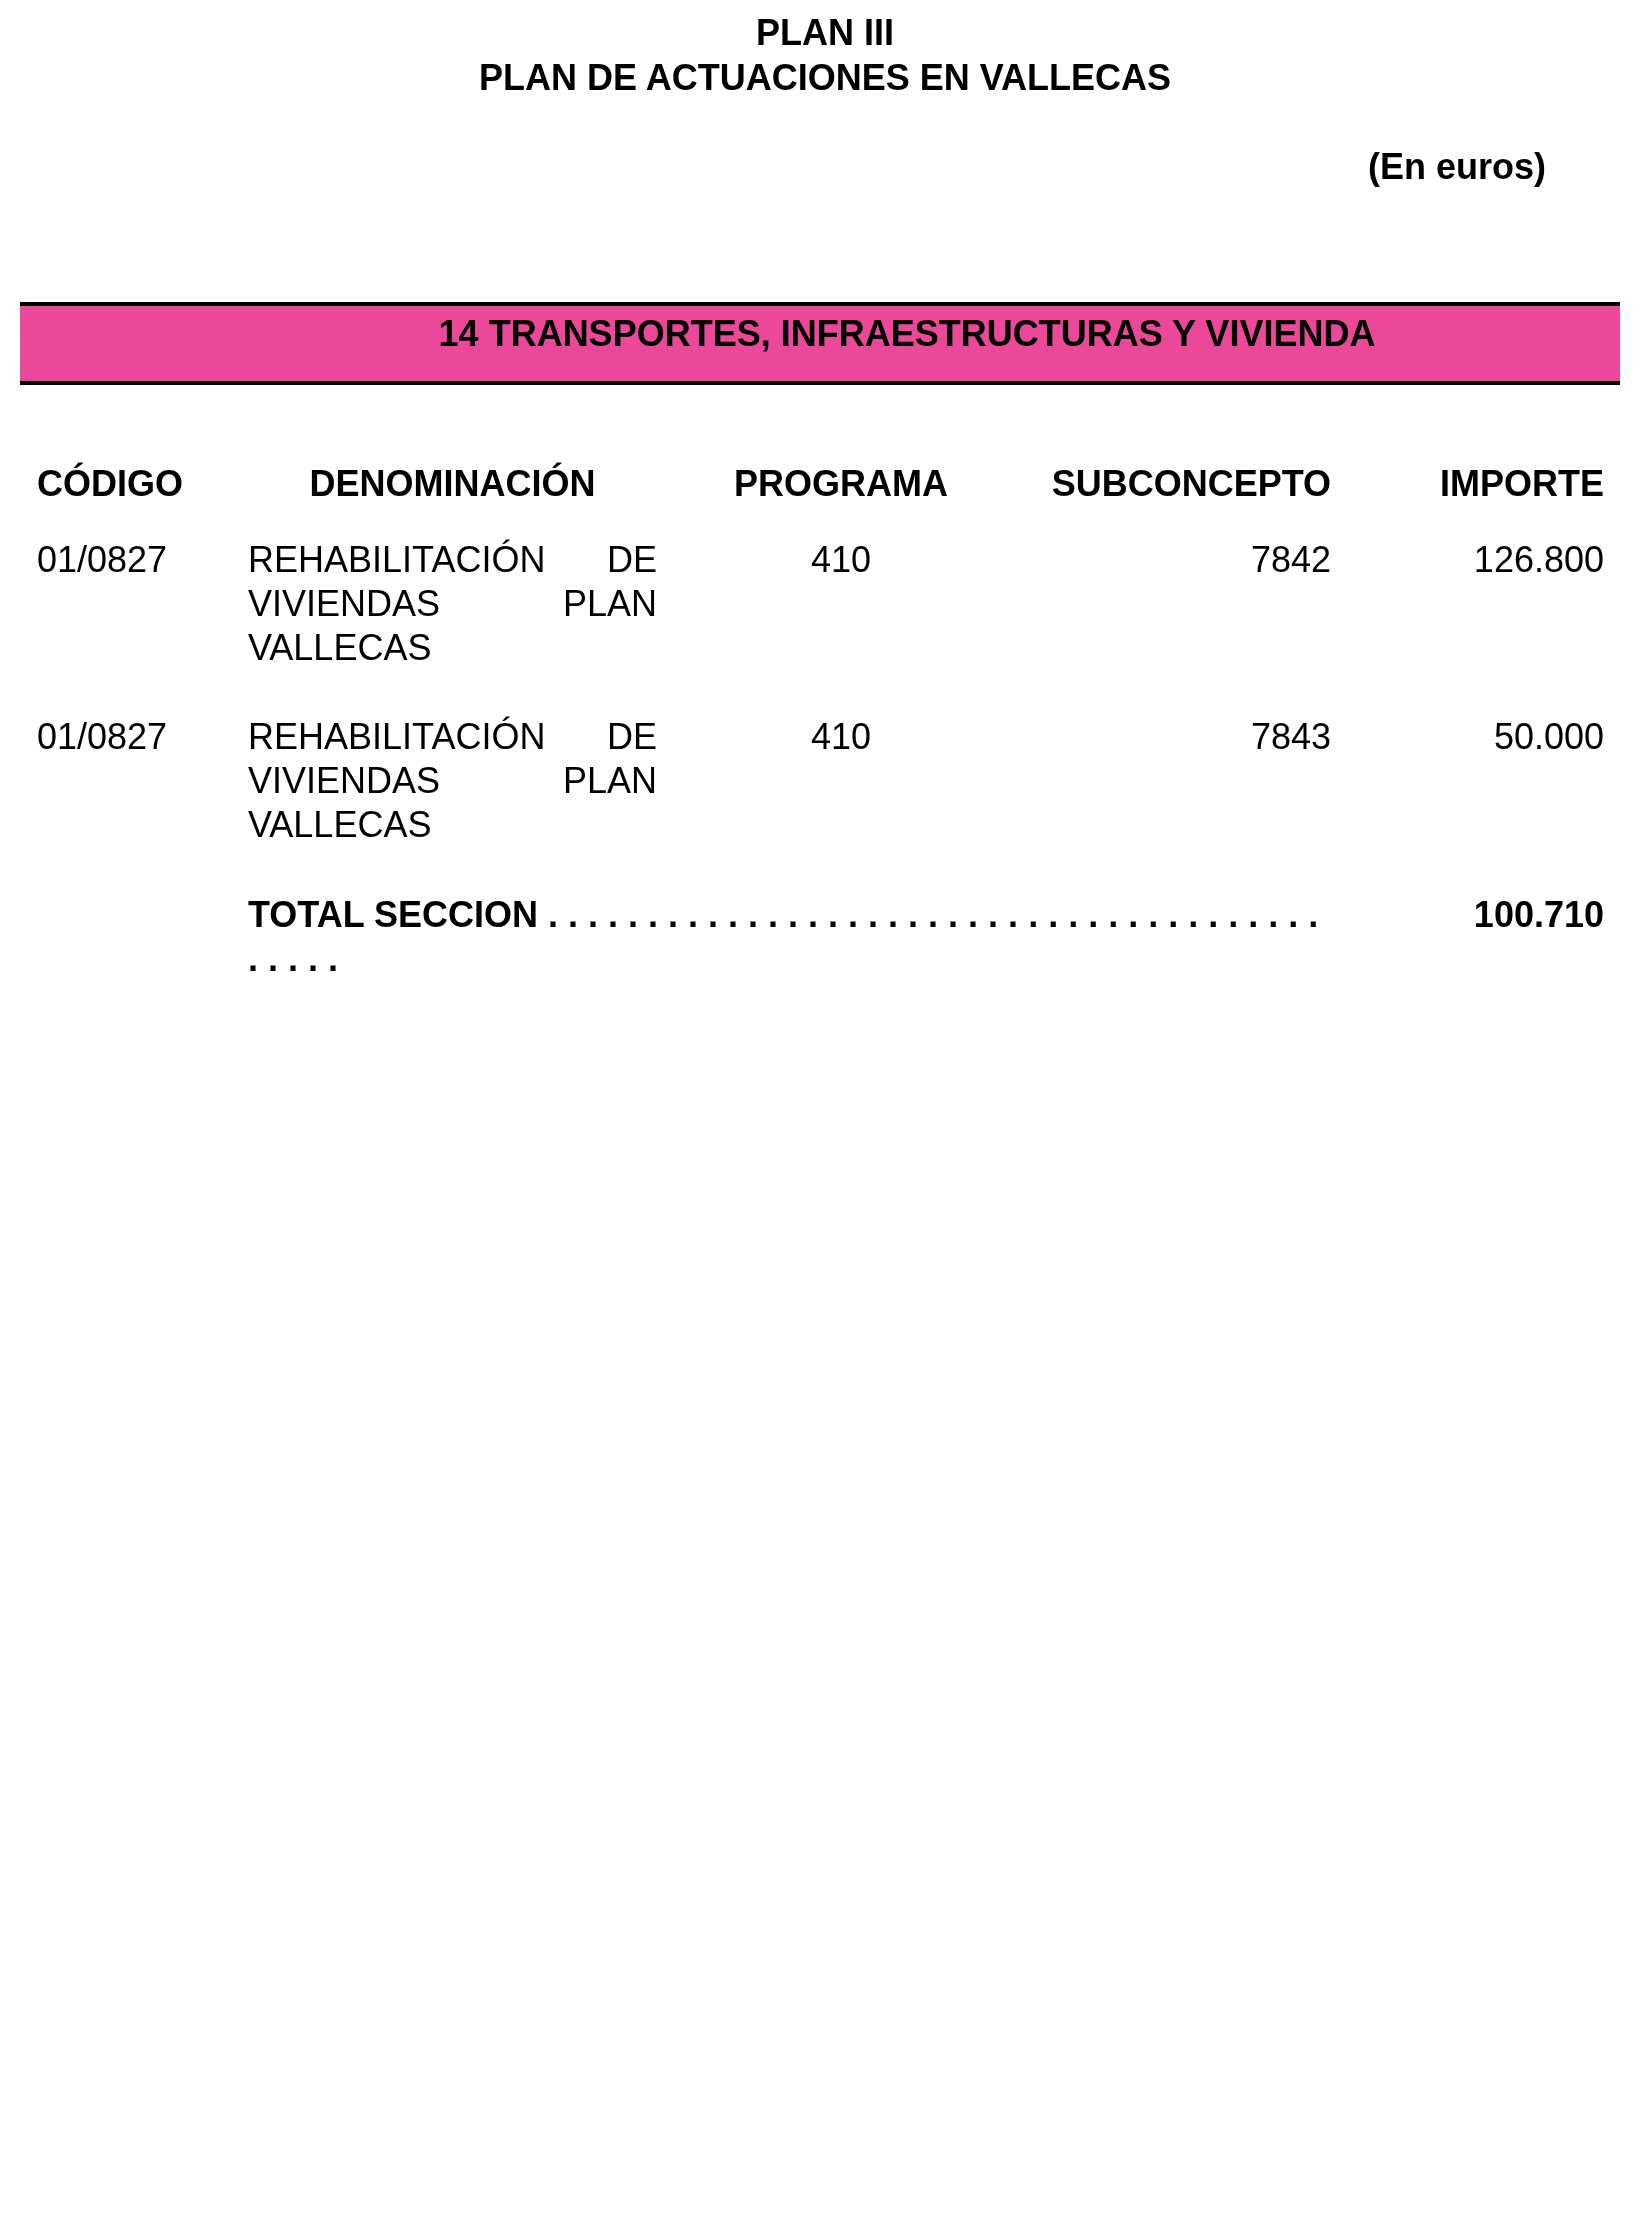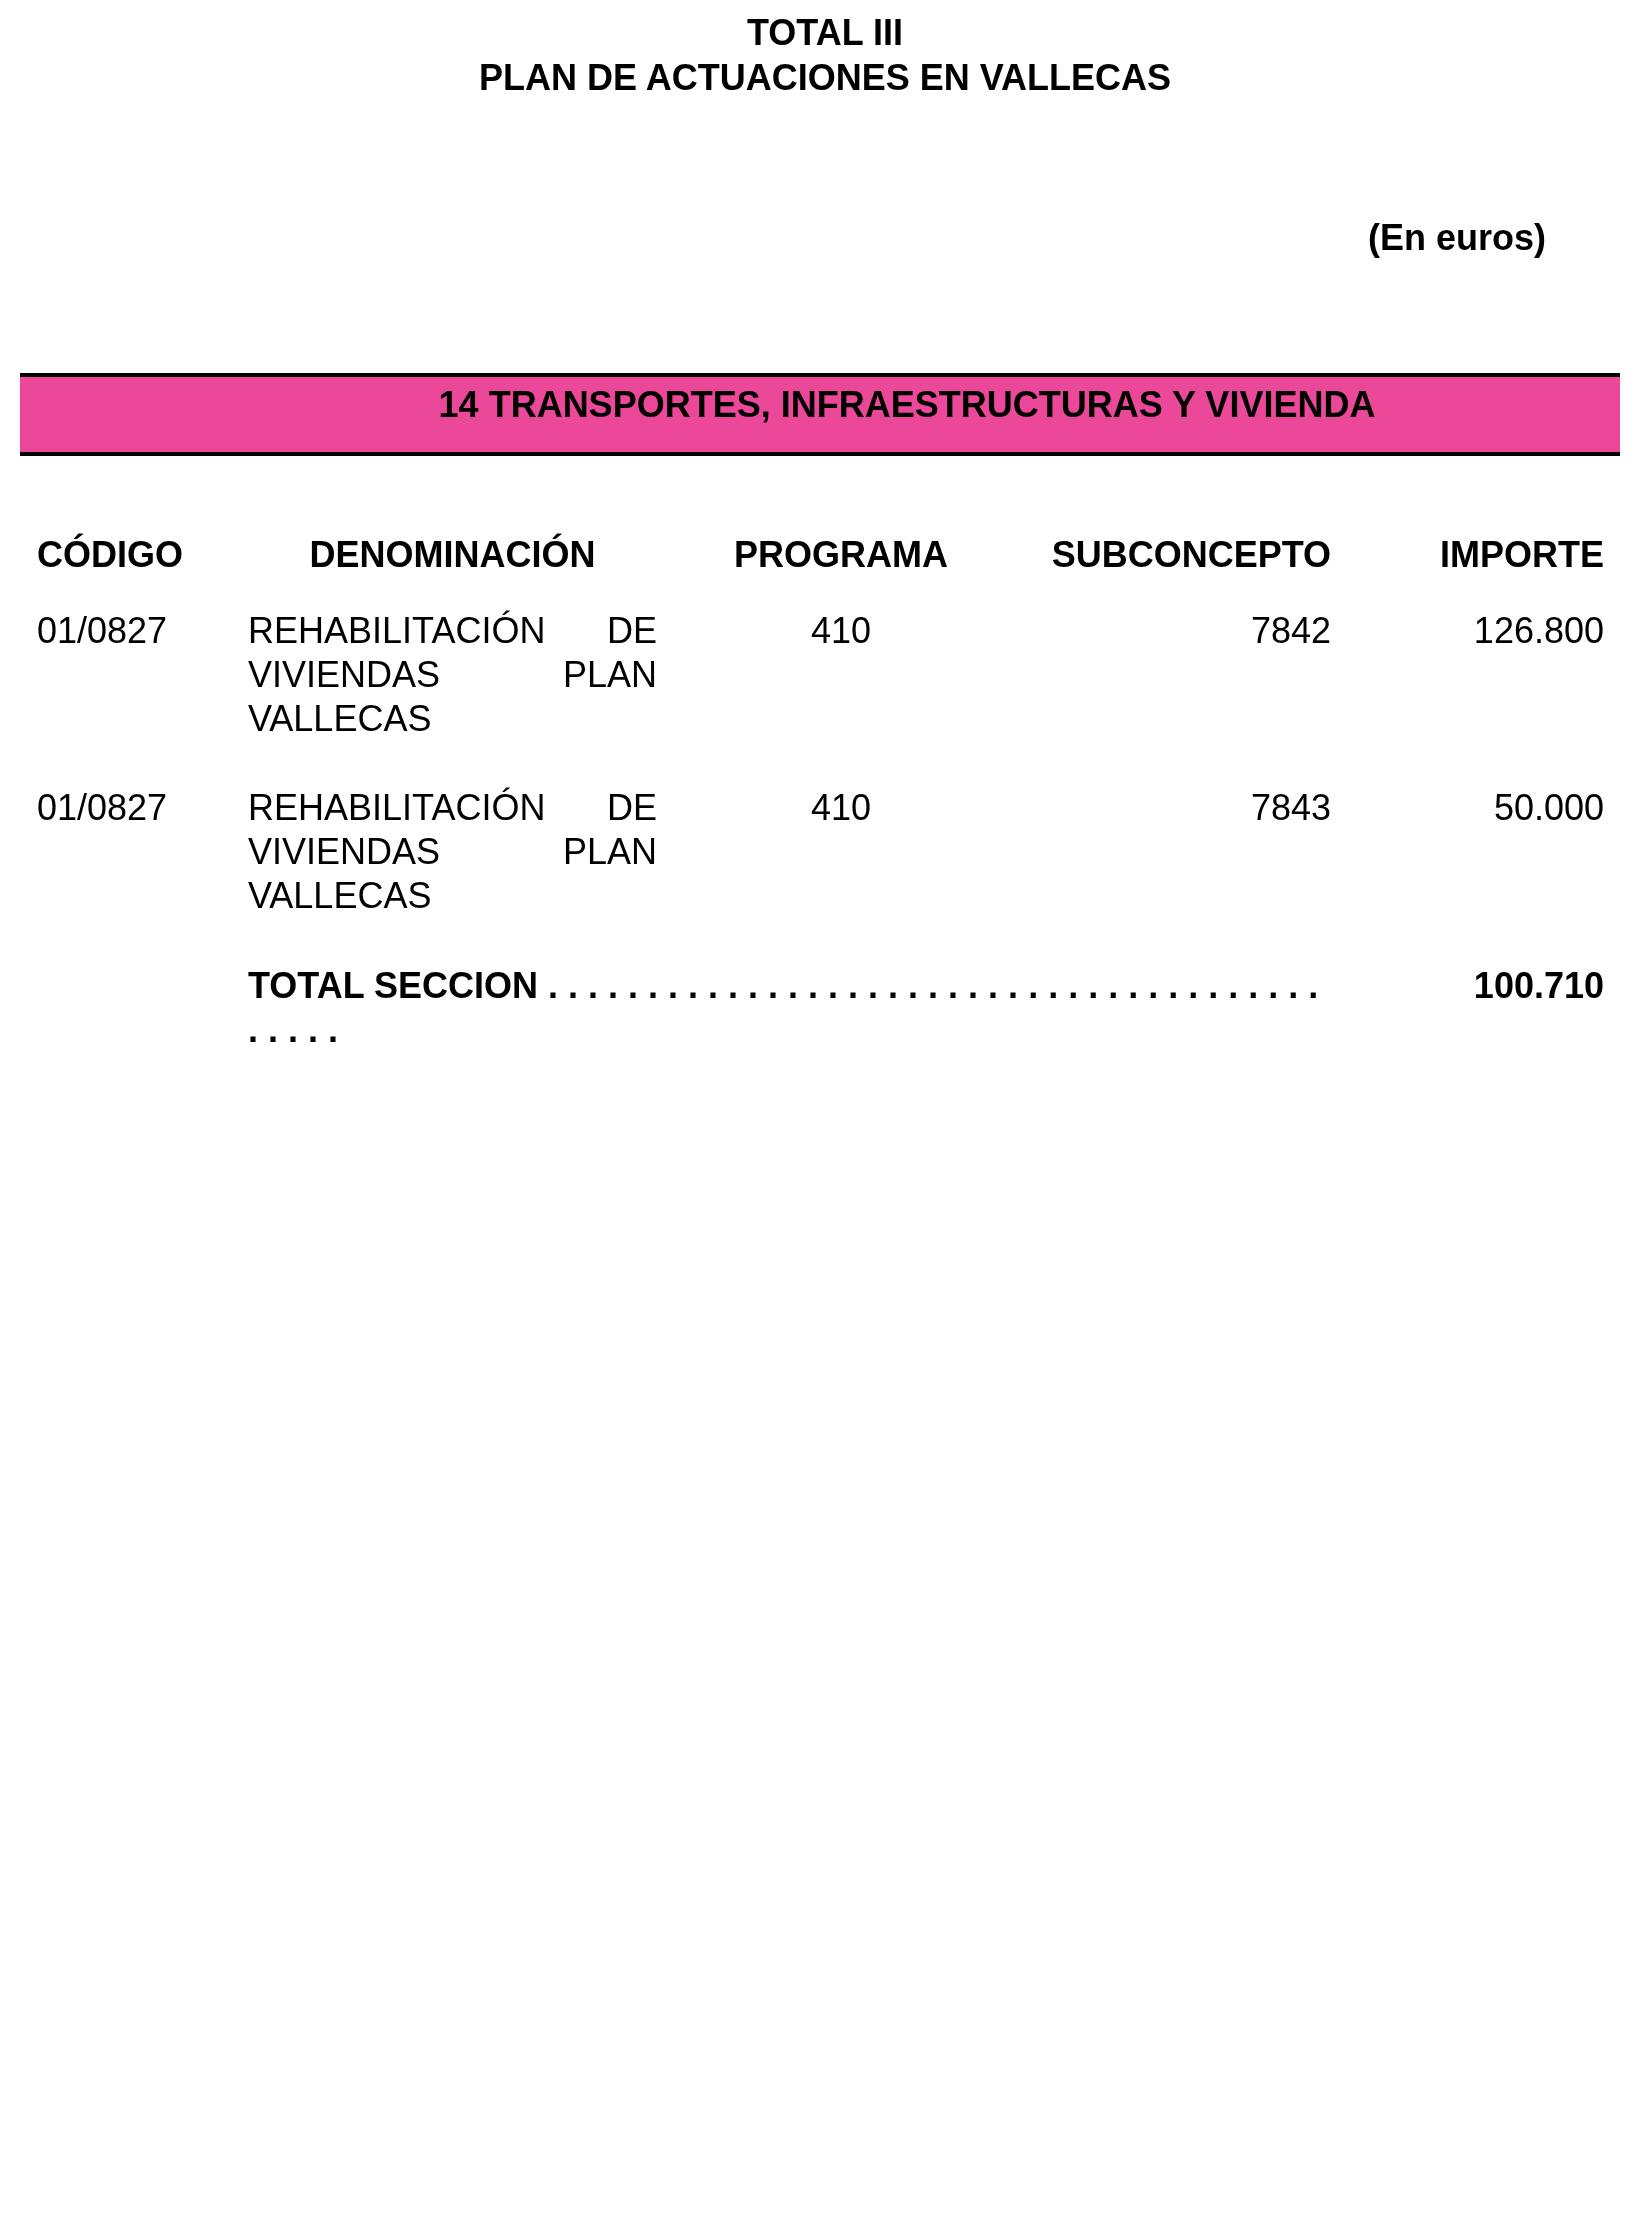--- a/index.html
+++ b/index.html
@@ -17,21 +17,21 @@
     font-family: "Liberation Sans", "DejaVu Sans", sans-serif;
     font-size: 36px;
   }
   .title-block {
     margin-top: 10px;
     text-align: center;
     font-weight: bold;
     line-height: 45px;
   }
   .currency-note {
-    margin-top: 115px;
+    margin-top: 44px;
     margin-right: 104px;
     text-align: right;
     font-weight: bold;
     line-height: 45px;
   }
   .section-bar {
     margin: 113px 30px 0 20px;
     border-top: 4.1px solid #000000;
     border-bottom: 4.1px solid #000000;
     background: #ec4899;
@@ -79,21 +79,21 @@
   .hdr-denominacion{ text-align: center; }
   .total-label-cell{ text-align: left; }
   .leader-dots { margin-left: 10px; }
 </style>
 </head>
 <body>
 
 <div class="page">
 
   <div class="title-block">
-    <div>TOTAL III</div>
+    <div>PLAN III</div>
     <div>PLAN DE ACTUACIONES EN VALLECAS</div>
   </div>
 
   <div class="currency-note">(En euros)</div>
 
   <div class="section-bar">
     <div class="section-bar-text">14 TRANSPORTES, INFRAESTRUCTURAS Y VIVIENDA</div>
   </div>
 
   <div class="budget-table">

